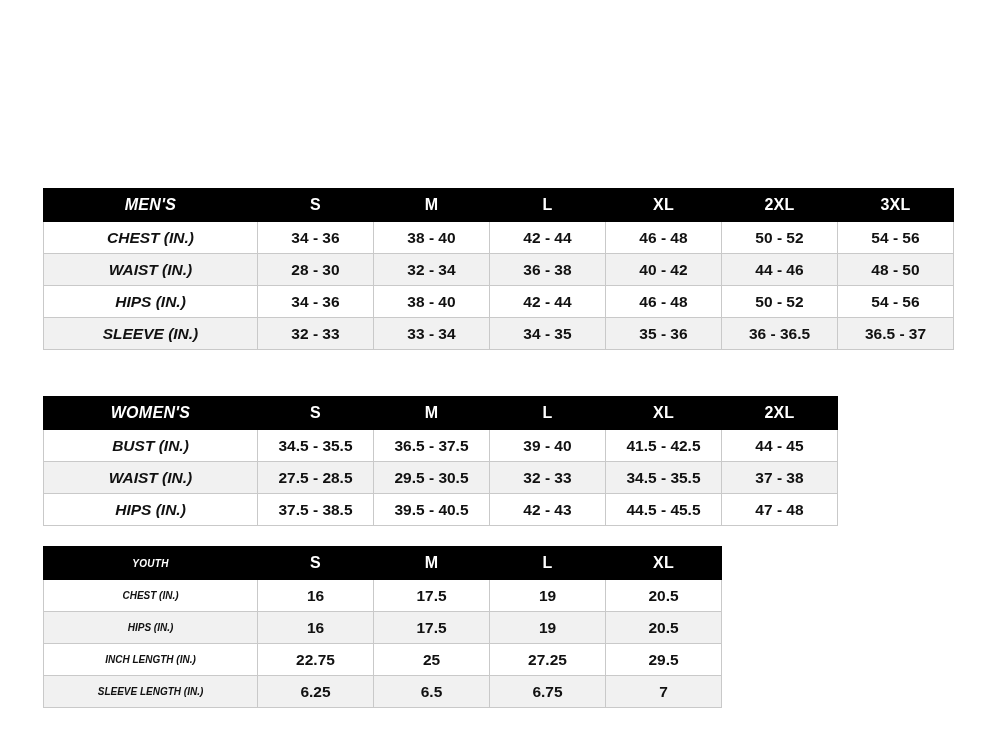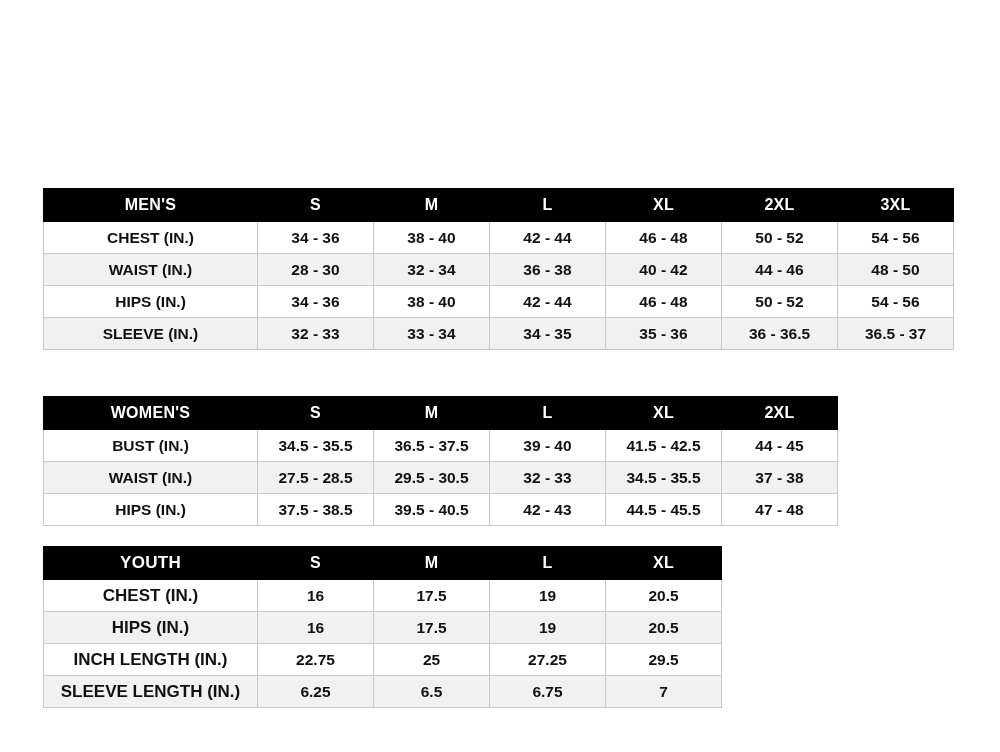--- a/index.html
+++ b/index.html
@@ -54,20 +54,21 @@
     border: 1px solid #000000;
     font-size: 16px;
     letter-spacing: 0.3px;
     height: 32px;
   }
   table.size-table tr.alt td {
     background: #f1f1f1;
   }
   table.size-table td.label-cell {
     background: #ffffff;
+    font-style: italic;
   }
   table.size-table tr.alt td.label-cell {
     background: #f1f1f1;
   }
 
   
   #mens-table {
     position: absolute;
     left: 43px;
     top: 188px;
@@ -90,21 +91,21 @@
     left: 43px;
     top: 546px;
   }
   #youth-table td { width: 111px; }
   #youth-table td.label-cell { width: 209px; }
 
   table.size-table td.label-cell {
     font-size: 15.5px;
   }
   #youth-table td.label-cell {
-    font-size: 17px;
+    font-size: 10px;
   }
   table.size-table tr.header-row td.label-cell {
     text-align: center;
   }
 </style>
 </head>
 <body>
 
 <div class="page">
 

